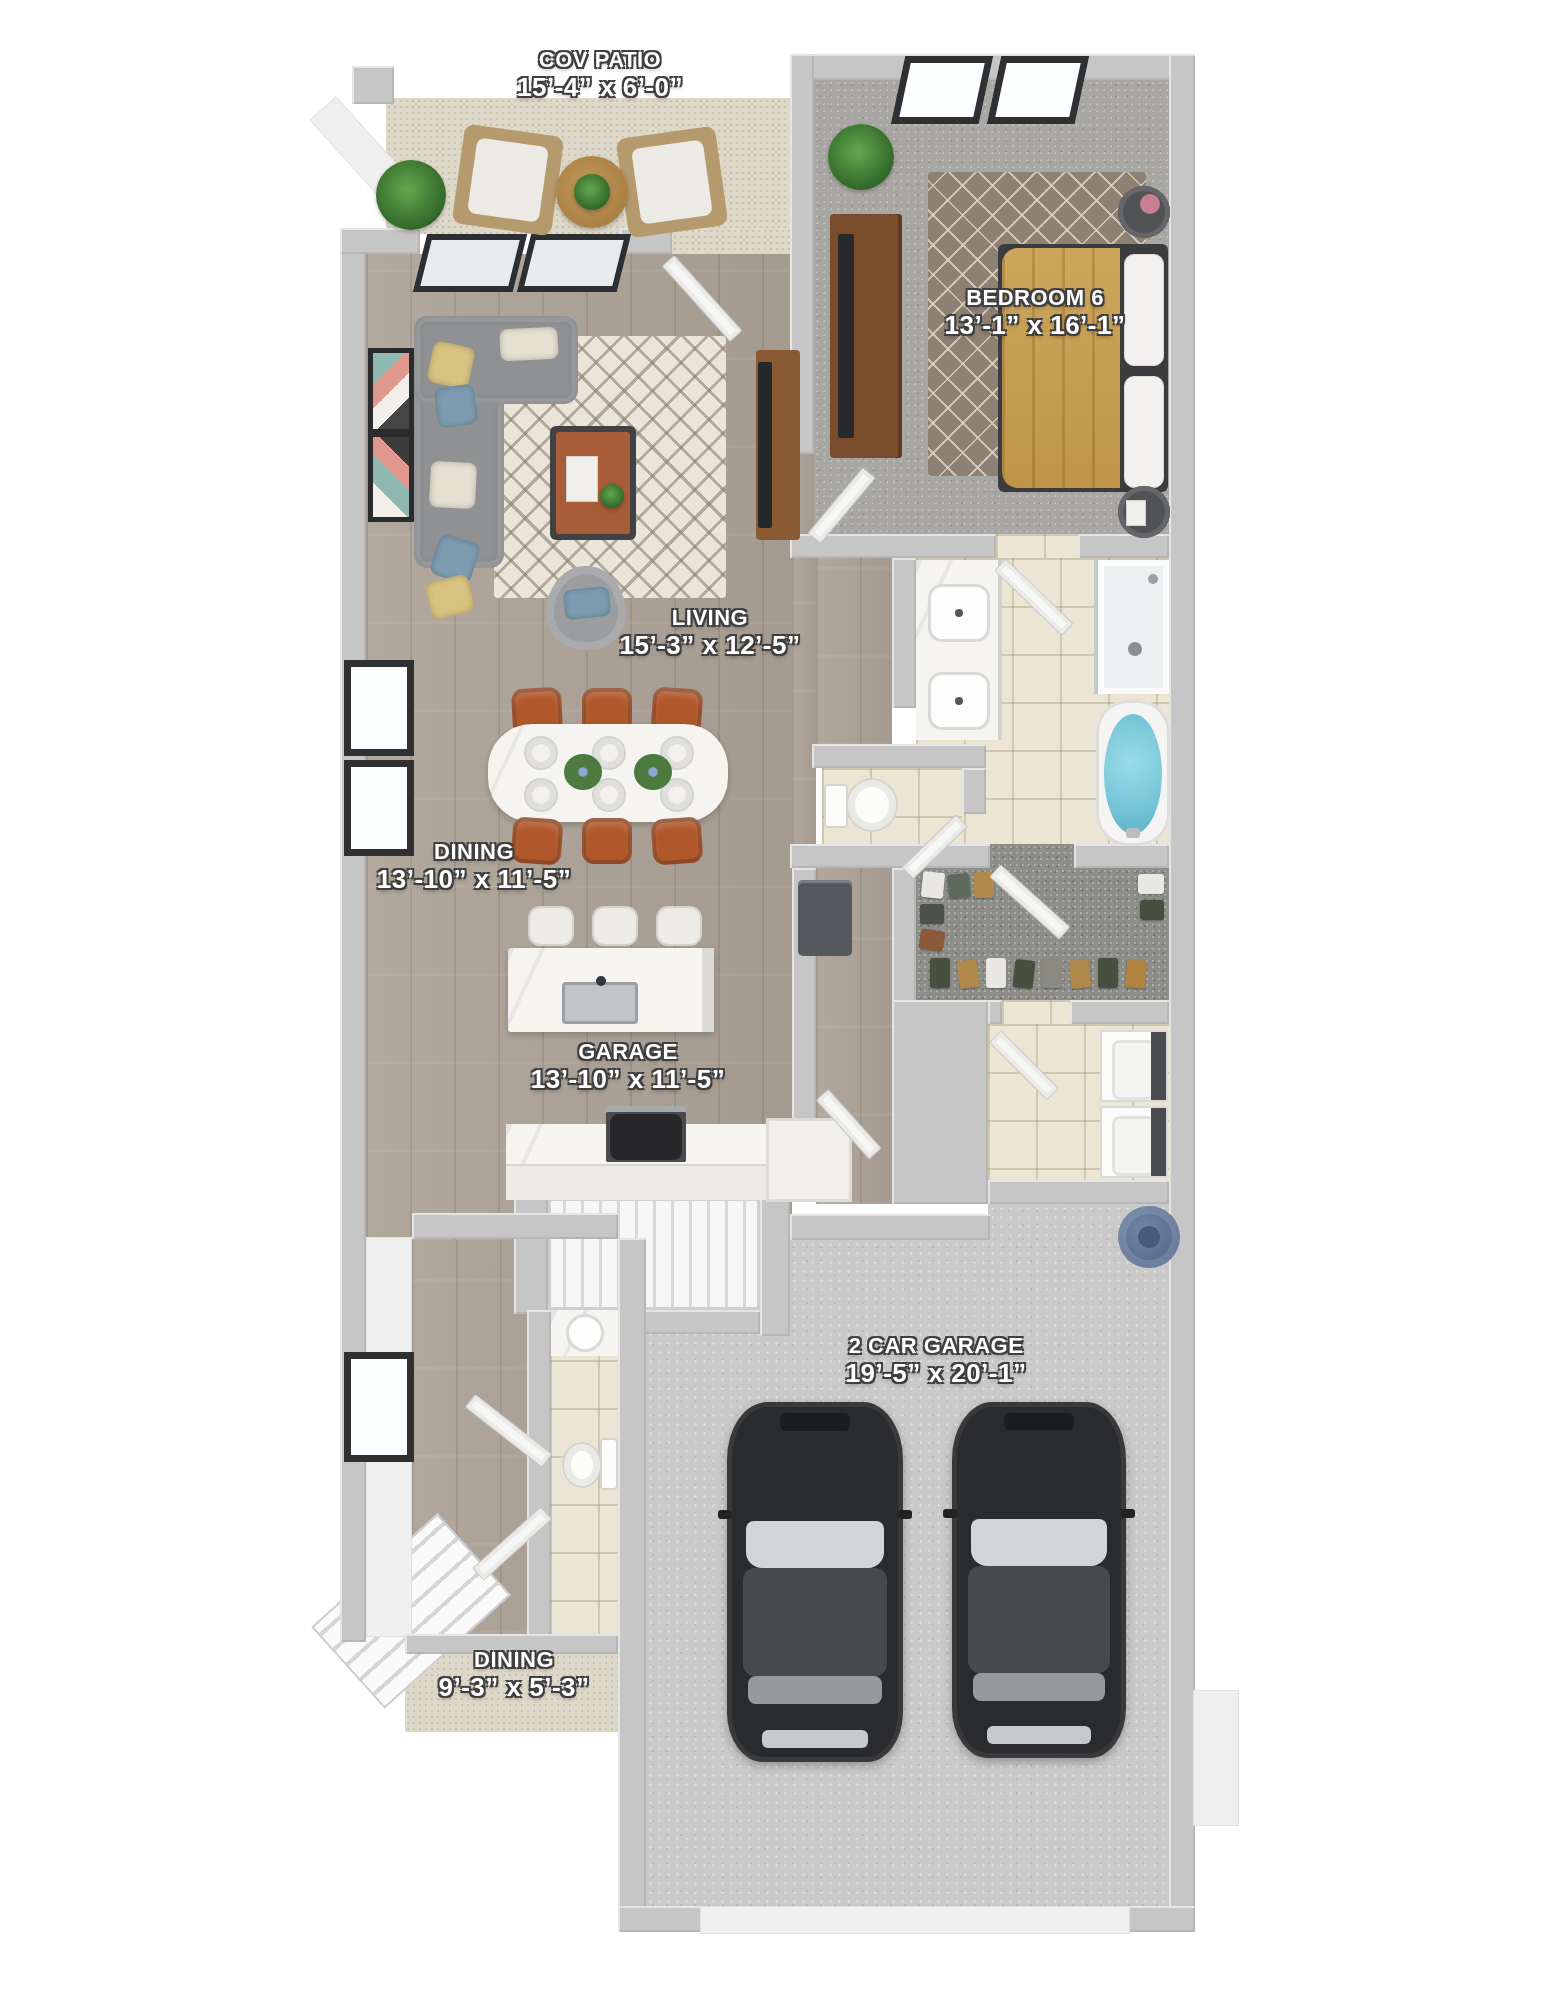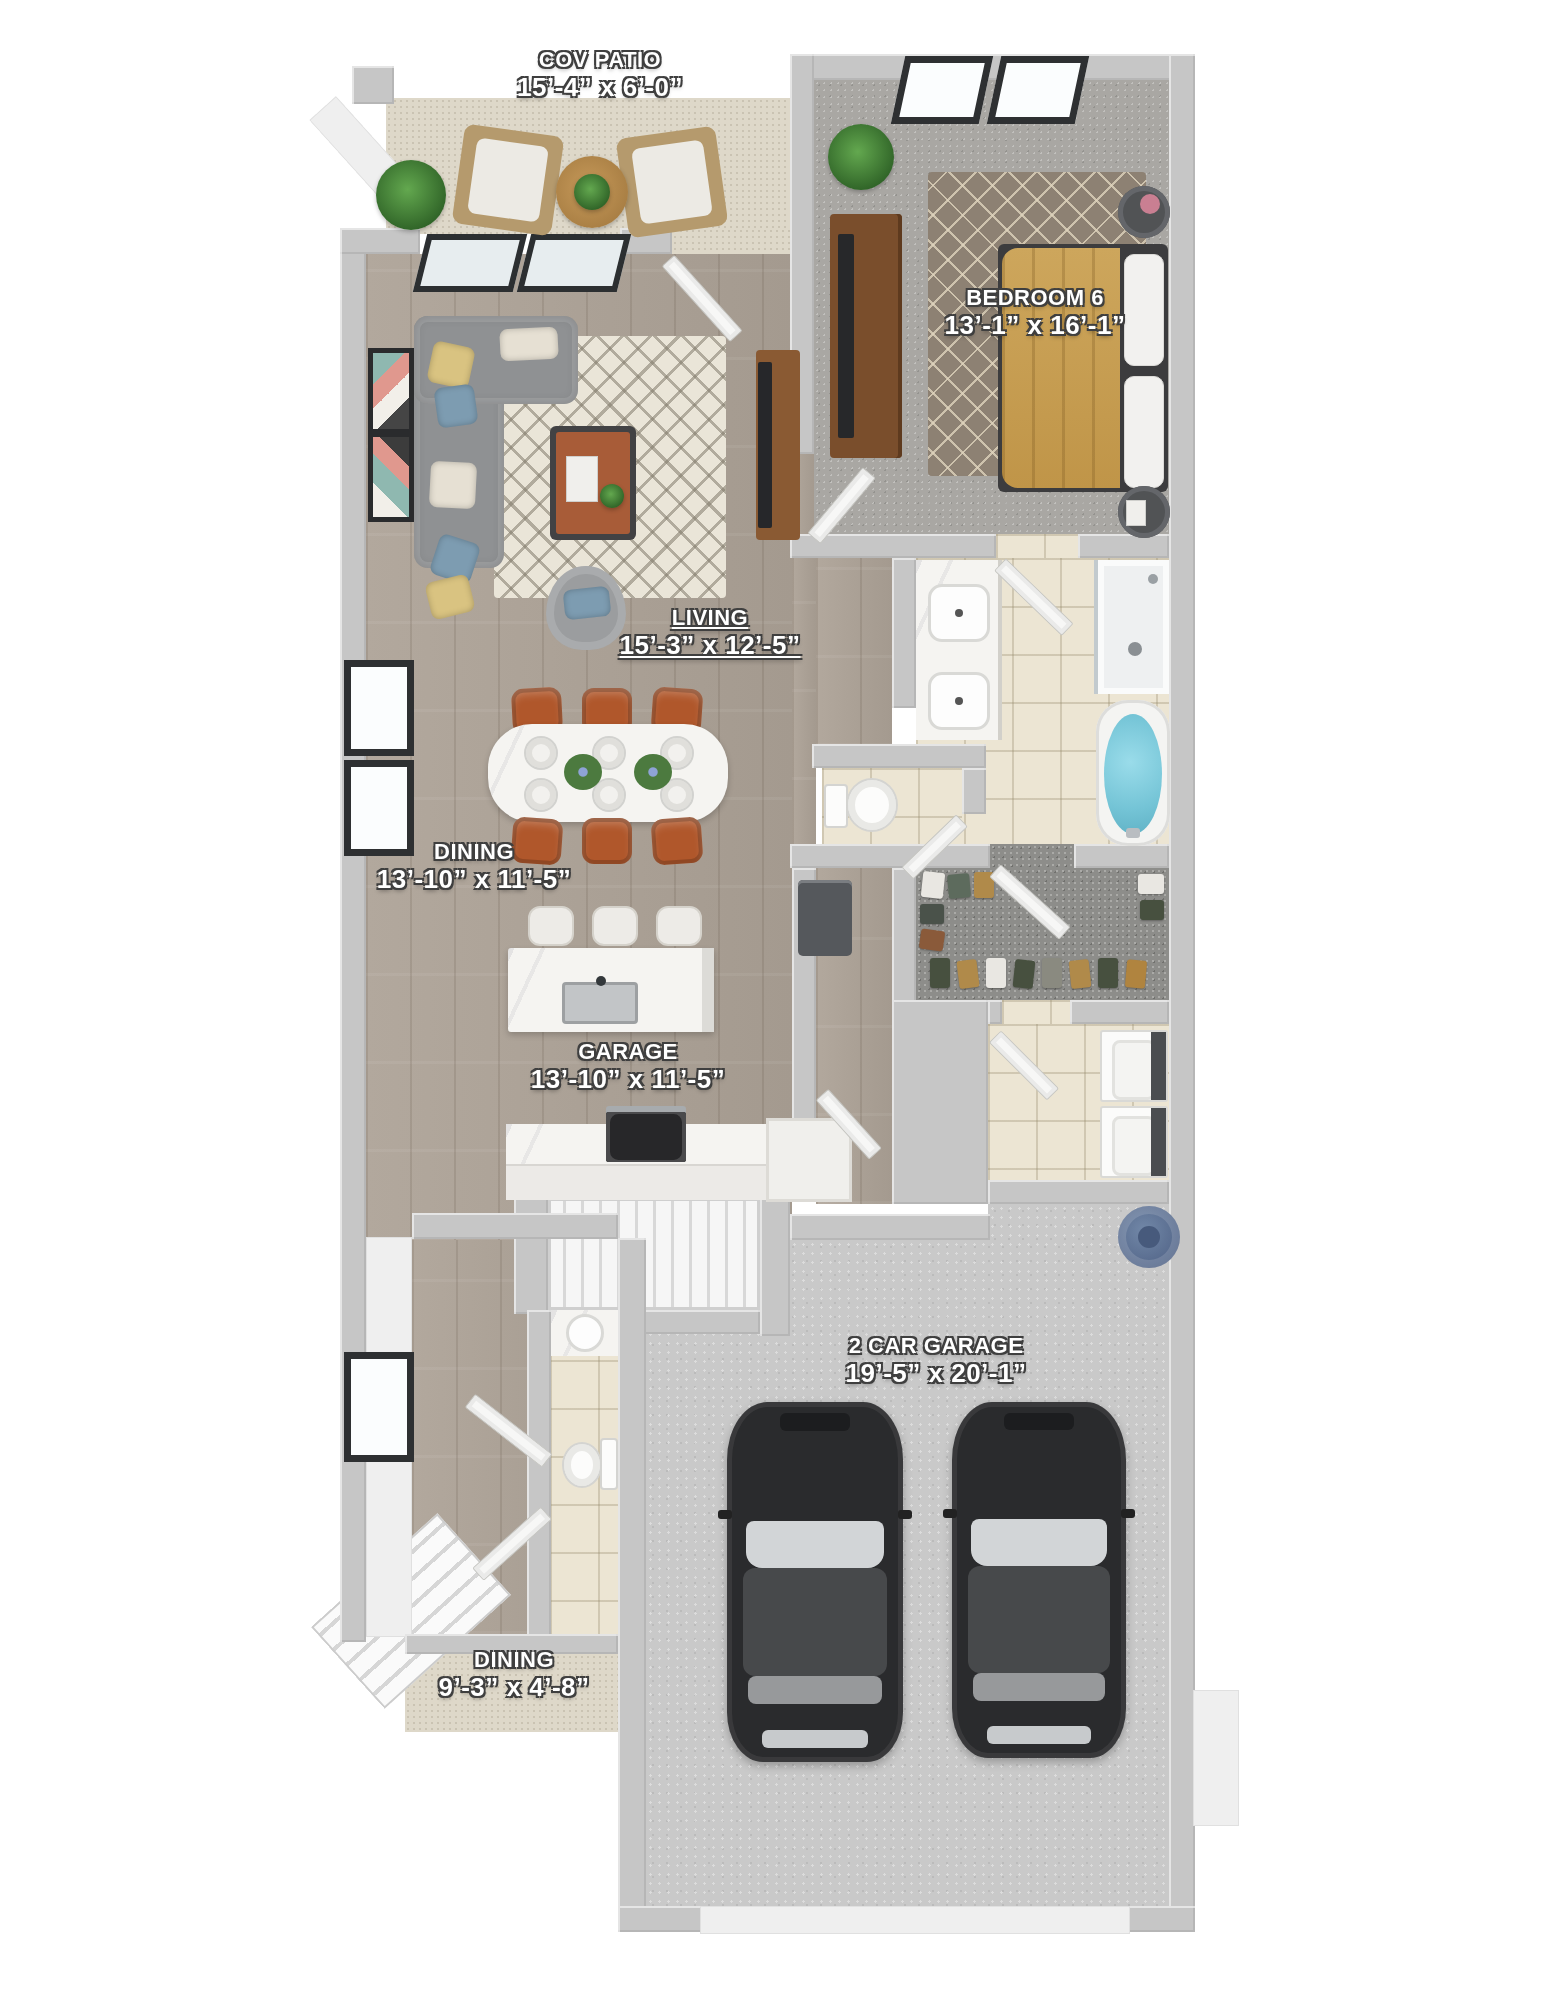--- a/index.html
+++ b/index.html
@@ -297,34 +297,34 @@
   </div>
 
   <div class="label" style="left:600px;top:48px;">
     <span class="l1">COV PATIO</span>
     <span class="l2">15’-4” x 6’-0”</span>
   </div>
   <div class="label" style="left:1035px;top:286px;">
     <span class="l1">BEDROOM 6</span>
     <span class="l2">13’-1” x 16’-1”</span>
   </div>
-  <div class="label" style="left:710px;top:606px;text-decoration:underline;">
+  <div class="label" style="left:710px;top:606px;">
     <span class="l1">LIVING</span>
     <span class="l2">15’-3” x 12’-5”</span>
   </div>
   <div class="label" style="left:474px;top:840px;">
     <span class="l1">DINING</span>
     <span class="l2">13’-10” x 11’-5”</span>
   </div>
   <div class="label" style="left:628px;top:1040px;">
     <span class="l1">GARAGE</span>
     <span class="l2">13’-10” x 11’-5”</span>
   </div>
   <div class="label" style="left:936px;top:1334px;">
     <span class="l1">2 CAR GARAGE</span>
     <span class="l2">19’-5” x 20’-1”</span>
   </div>
   <div class="label" style="left:514px;top:1648px;">
     <span class="l1">DINING</span>
-    <span class="l2">9’-3” x 4’-8”</span>
+    <span class="l2">9’-3” x 5’-3”</span>
   </div>
 
 </div>
 
 </body></html>

